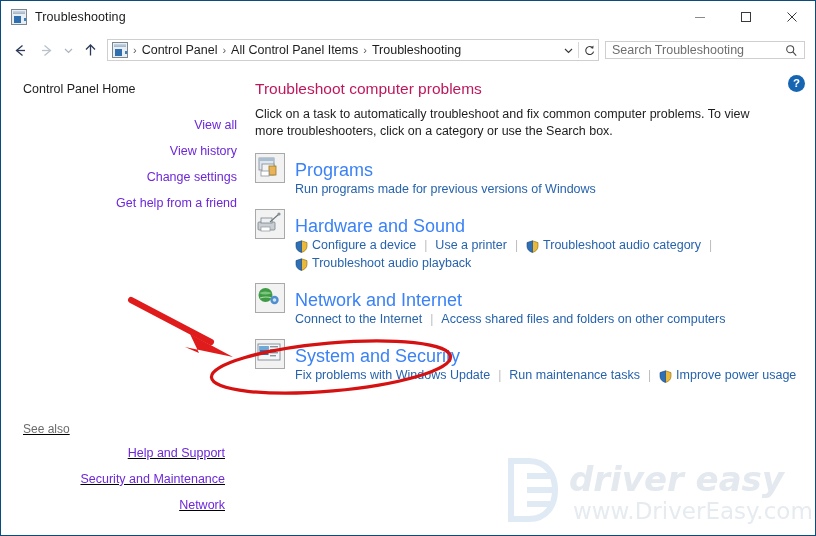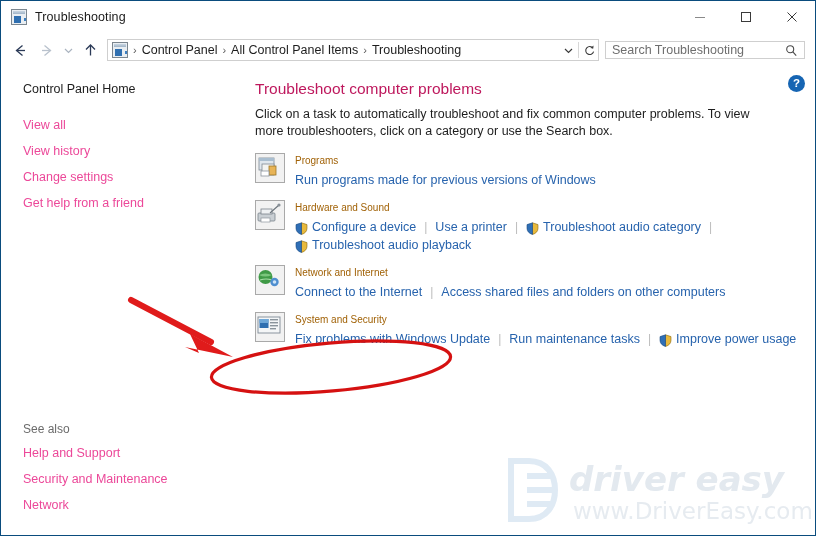--- a/index.html
+++ b/index.html
@@ -166,33 +166,35 @@
     background: #ffffff;
     position: relative;
   }
   .side-head {
     font-size: 12.5px;
     color: #1d1d1d;
     padding: 6px 0 6px 22px;
   }
   .side-link {
     font-size: 12.5px;
-    color: #ec4899;
+    color: #6d28d9;
     padding: 6px 0 6px 22px;
     cursor: default;
+    text-align: right;
   }
   .side-group-label {
     font-size: 12px;
     color: #6b6b6b;
     padding: 4px 0 4px 22px;
   }
   #seealso {
     position: absolute;
-    left: 0; right: 0;
+    left: 0; right: 12px;
     top: 352px;
+    text-decoration: underline;
   }
 
   #main {
     flex: 1 1 auto;
     padding: 12px 14px 0 18px;
     box-sizing: border-box;
     position: relative;
   }
   #page-title {
     font-size: 15.5px;
@@ -217,24 +219,25 @@
     flex: 0 0 28px;
     margin-right: 10px;
     margin-top: 1px;
     border: 1px solid #a9a9a9;
     background: #f2f2f2;
     position: relative;
     overflow: hidden;
   }
   .cat-body { flex: 1 1 auto; min-width: 0; }
   .cat-title {
-    font-size: 10px;
-    color: #a16207;
+    font-size: 18px;
+    color: #3b82f6;
     margin-bottom: 1px;
     line-height: 18px;
+    margin-top: 9px;
   }
   .cat-links {
     display: flex;
     flex-wrap: wrap;
     align-items: center;
     line-height: 18px;
   }
   .cat-link {
     font-size: 12.5px;
     color: #2763ad;

